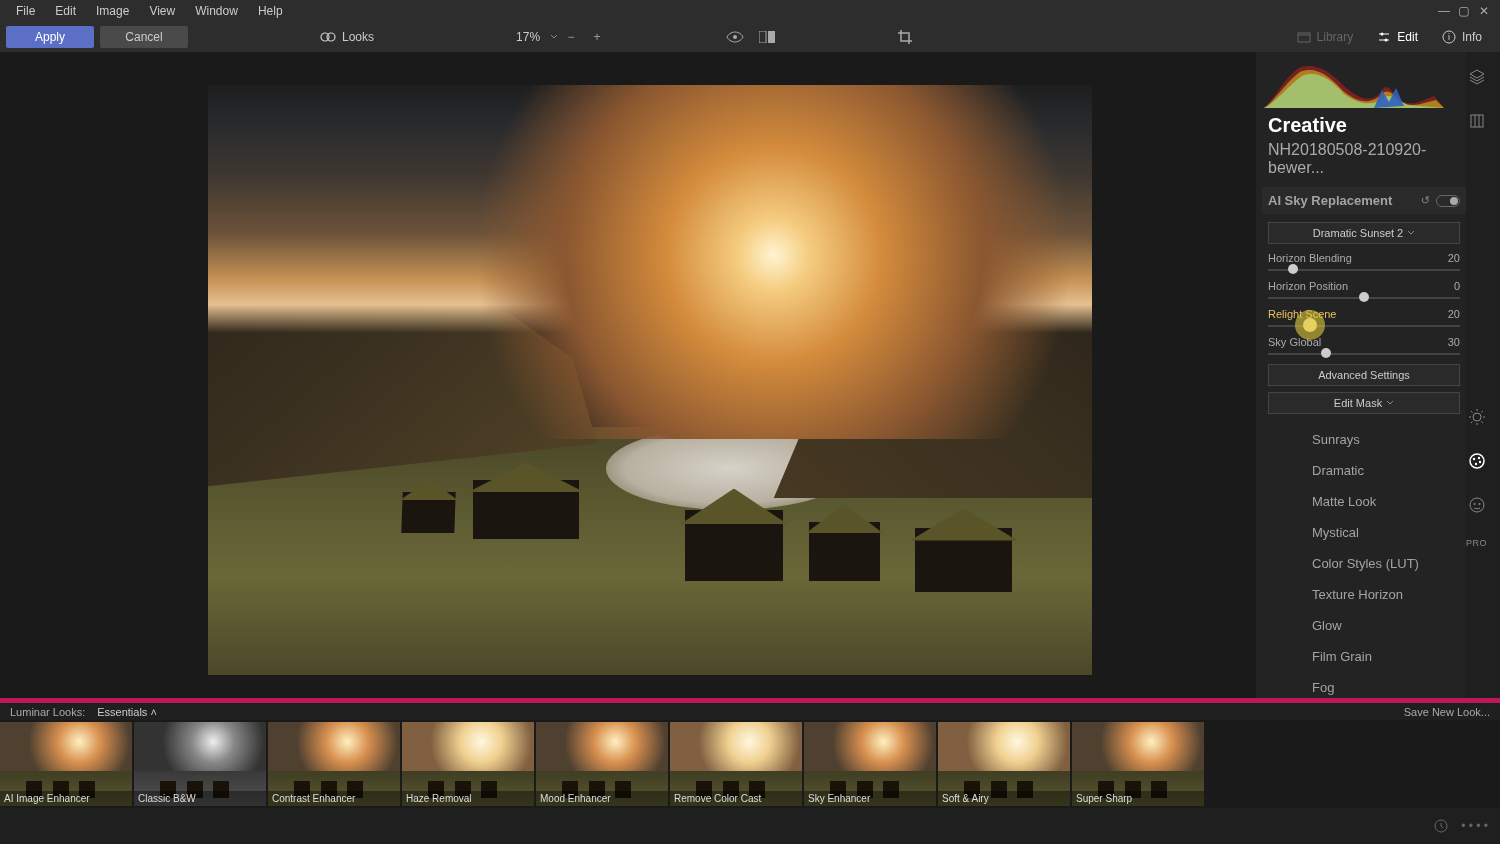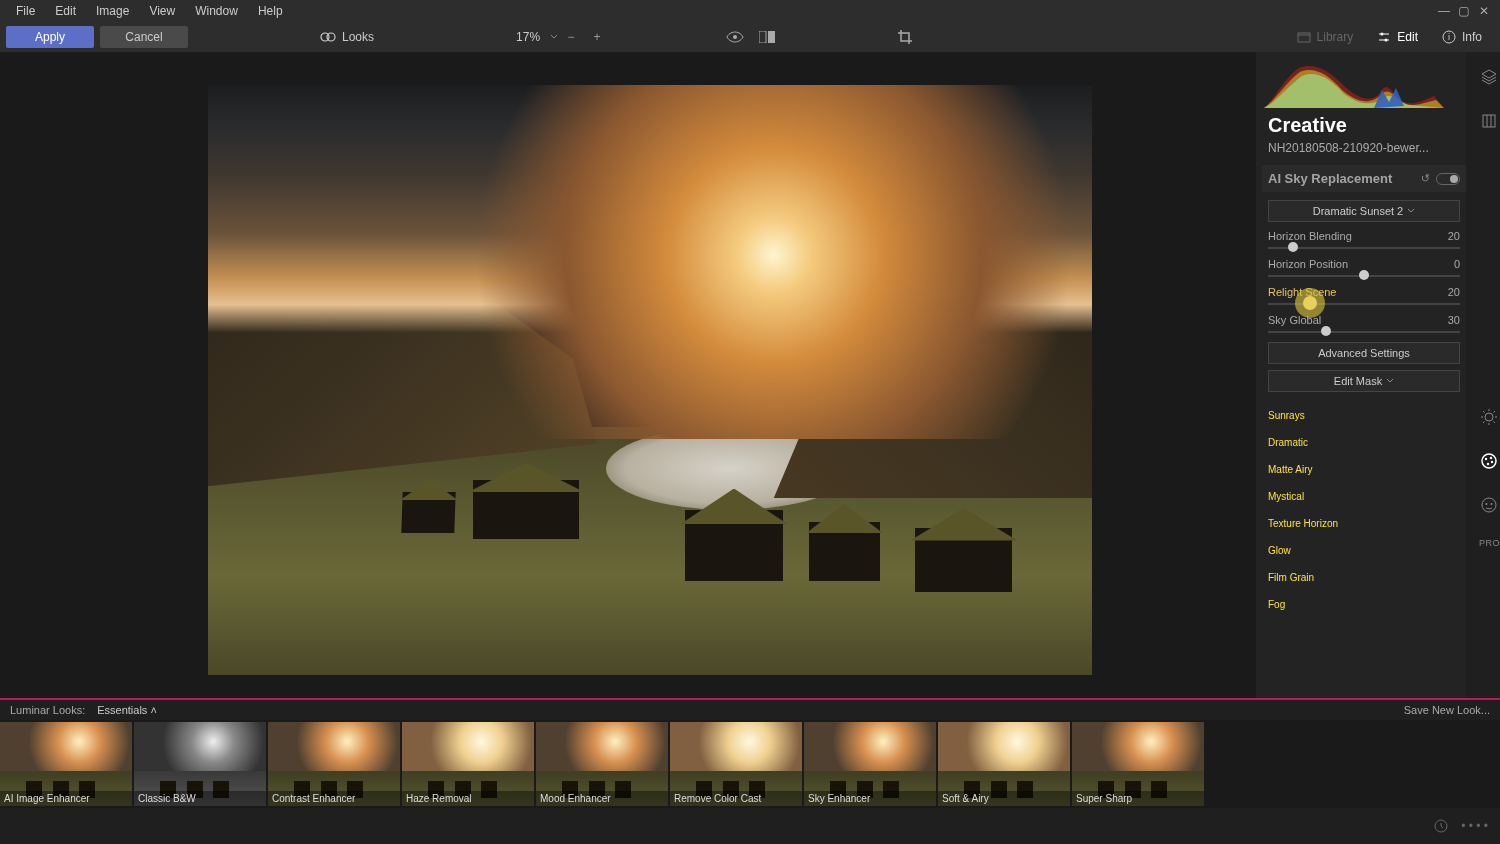--- a/index.html
+++ b/index.html
@@ -42,45 +42,45 @@
 .house { position:absolute; background:#1a150e; }
 .h1 { bottom:24%; left:22%; width:6%; height:7%; transform:skewX(-2deg); }
 .h2 { bottom:23%; left:30%; width:12%; height:10%; }
 .h3 { bottom:16%; left:54%; width:11%; height:12%; }
 .h4 { bottom:16%; left:68%; width:8%; height:10%; }
 .h5 { bottom:14%; left:80%; width:11%; height:11%; }
 .roof { position:absolute; top:-30%; left:-5%; right:-5%; height:50%; background:#5a5528; clip-path:polygon(0 100%,50% 0,100% 100%); }
 
 
 .right { width:244px; background:#232323; height:100%; overflow-y:auto; position:relative; }
-.right-icons { position:absolute; right:0; top:0; width:34px; height:100%; background:#1f1f1f; display:flex; flex-direction:column; align-items:flex-end; gap:22px; padding-top:14px; }
+.right-icons { position:absolute; right:0; top:0; width:34px; height:100%; background:#1f1f1f; display:flex; flex-direction:column; align-items:flex-start; gap:22px; padding-top:14px; }
 .ri-btn { width:22px; height:22px; color:#888; cursor:pointer; display:flex; align-items:center; justify-content:center; }
 .ri-btn.active { color:#fff; }
 .ri-pro { font-size:9px; color:#888; letter-spacing:0.5px; }
 .right-content { padding:8px 40px 8px 12px; }
 .histogram { width:180px; height:48px; margin-bottom:6px; margin-left:-4px;}
 .panel-title { font-size:20px; color:#fff; font-weight:600; margin-bottom:4px; }
-.filename { font-size:12px; color:#aaa; margin-bottom:10px; }
+.filename { font-size:16px; color:#aaa; margin-bottom:10px; }
 .tool-hdr { display:flex; align-items:center; justify-content:space-between; background:#2a2a2a; padding:6px 6px; margin:0 -6px 8px -6px; }
 .tool-hdr .tname { color:#a3a3a3; font-weight:600; font-size:13px; }
 .tool-hdr .reset { color:#888; font-size:11px; }
 .toggle { width:24px; height:12px; border:1px solid #666; border-radius:7px; position:relative; }
 .toggle::after { content:""; position:absolute; right:1px; top:1px; width:8px; height:8px; background:#aaa; border-radius:50%; }
 .dropdown { width:100%; height:22px; border:1px solid #444; background:#2a2a2a; color:#ccc; display:flex; align-items:center; justify-content:center; gap:4px; font-size:11px; cursor:pointer; margin-bottom:8px; }
 .slider-row { display:flex; justify-content:space-between; align-items:center; font-size:11px; color:#aaa; margin-top:6px; }
 .slider-row.hot .sl-label { color:#e8c060; }
 .slider-track { position:relative; height:10px; margin-bottom:2px; }
 .st-line { position:absolute; top:50%; left:0; right:0; height:2px; background:#444; }
 .st-thumb { position:absolute; top:50%; width:10px; height:10px; background:#ccc; border-radius:50%; transform:translate(-50%,-50%); }
 .st-thumb.glow { box-shadow:0 0 0 8px rgba(220,200,60,0.6); background:#e8d060; width:14px; height:14px; }
 .btn-wide { width:100%; height:22px; border:1px solid #444; background:#2a2a2a; color:#ccc; font-size:11px; display:flex; align-items:center; justify-content:center; cursor:pointer; margin-top:6px; }
-.tool-item { font-size:10px; color:#fde047; padding:8px 0; cursor:pointer; }
-
-
-.filmstrip-hdr { height:22px; background:#1f1f1f; display:flex; align-items:center; padding:0 10px; gap:12px; font-size:11px; color:#aaa; border-top:2px solid #be185d; }
+.tool-item { font-size:13px; color:#a3a3a3; padding:8px 0; cursor:pointer;margin-left:44px; }
+
+
+.filmstrip-hdr { height:22px; background:#1f1f1f; display:flex; align-items:center; padding:0 10px; gap:12px; font-size:11px; color:#aaa; border-top:5px solid #be185d; }
 .filmstrip-hdr .spacer { flex:1; }
 .filmstrip { height:88px; background:#1a1a1a; display:flex; gap:2px; padding:2px 0; }
 .thumb { width:132px; height:84px; position:relative; cursor:pointer; overflow:hidden; }
 .thumb-img { width:100%; height:100%; position:relative; }
 .thumb-img .tsky { position:absolute; top:0; left:0; right:0; height:58%; background:radial-gradient(circle at 60% 40%,#fff0c0 0%,#d89050 25%,#504030 60%); }
 .thumb-img.bw .tsky { background:radial-gradient(circle at 60% 40%,#eee 0%,#888 25%,#333 60%); }
 .thumb-img.bright .tsky { background:radial-gradient(circle at 60% 40%,#fff8e0 0%,#f0d090 25%,#806040 60%); }
 .thumb-img .tgrd { position:absolute; bottom:0; left:0; right:0; height:50%; background:linear-gradient(180deg,#3a3820 0%,#5a5830 100%); }
 .thumb-img.bw .tgrd { background:linear-gradient(180deg,#333 0%,#555 100%); }
 .thumb-img .th { position:absolute; bottom:10%; width:12%; height:20%; background:#181208; }
@@ -262,22 +262,23 @@
       <div class="btn-wide">
         <span>Edit Mask</span>
         <svg width="8" height="8" viewBox="0 0 8 8" style="margin-left:4px">
             <path d="M1 2l3 3 3-3" fill="none" stroke="#888"></path>
           </svg>
       </div>
 
       <div id="tools" style="margin-top:10px">
           <div class="tool-item">Sunrays</div>
           <div class="tool-item">Dramatic</div>
-          <div class="tool-item">Matte Airy</div>
+          <div class="tool-item">Matte Look</div>
           <div class="tool-item">Mystical</div>
+          <div class="tool-item">Color Styles (LUT)</div>
           <div class="tool-item">Texture Horizon</div>
           <div class="tool-item">Glow</div>
           <div class="tool-item">Film Grain</div>
           <div class="tool-item">Fog</div>
         </div>
     </div>
 
     <div class="right-icons">
       <span class="ri-btn">
           <svg width="18" height="18" viewBox="0 0 18 18">

